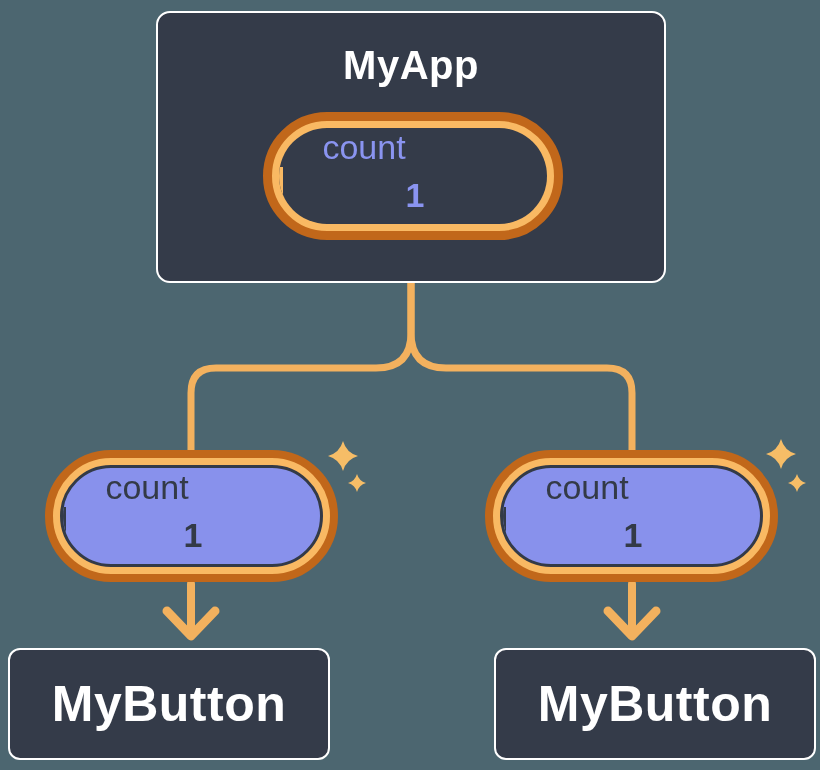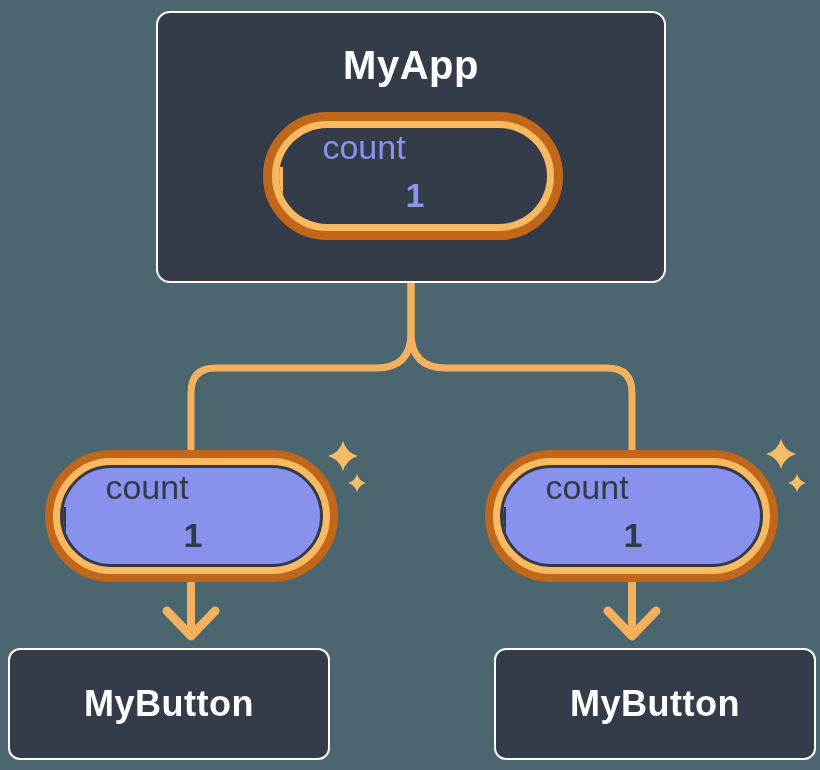--- a/index.html
+++ b/index.html
@@ -46,21 +46,21 @@
   .node-leaf {
     width: 322px; height: 112px;
     top: 648px;
     border-radius: 12px;
     display: flex;
     align-items: center;
     justify-content: center;
   }
   .node-leaf .node-title {
     position: static;
-    font-size: 36px;
+    font-size: 50px;
   }
   .node-leaf-left  { left: 8px; }
   .node-leaf-right { left: 494px; }
 
   
   .pill {
     position: absolute;
     box-sizing: border-box;
     border: 9px solid #C1671A;      
     background: #F9B963;            

